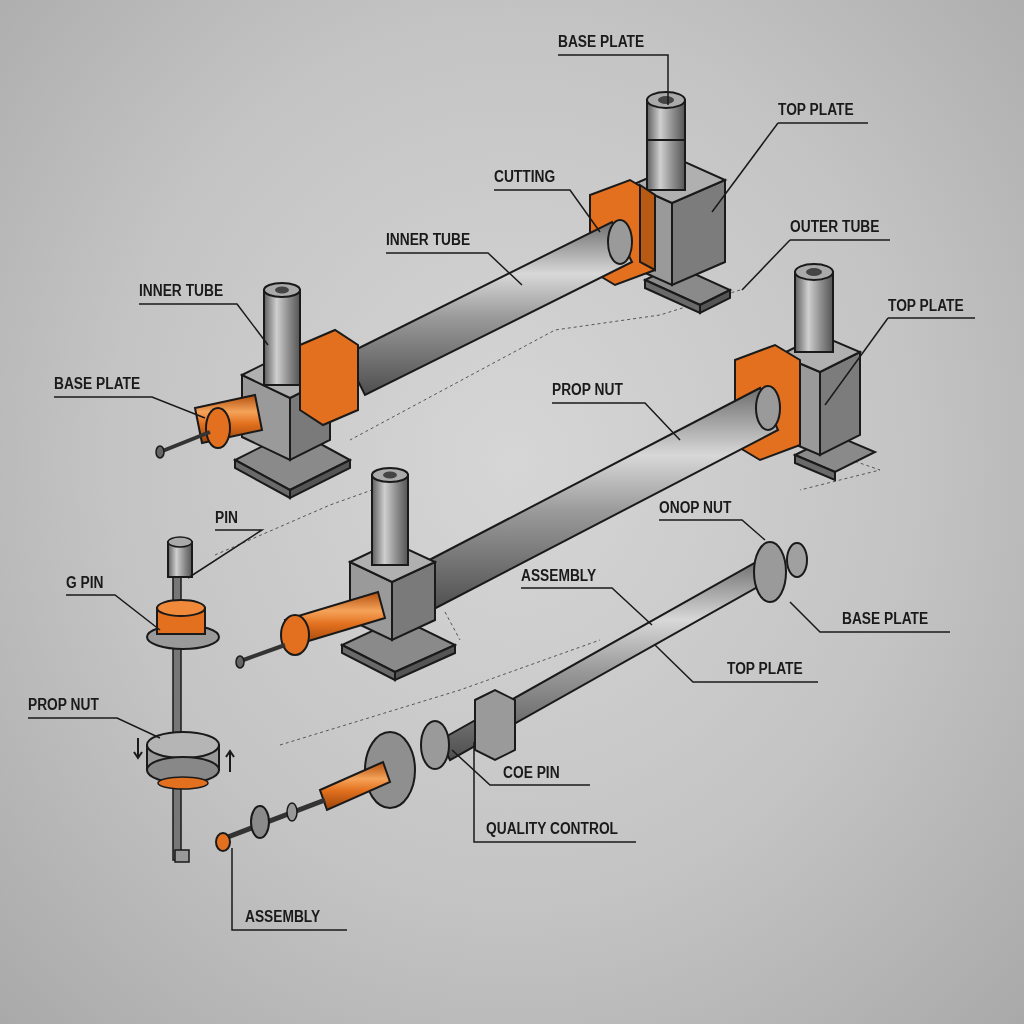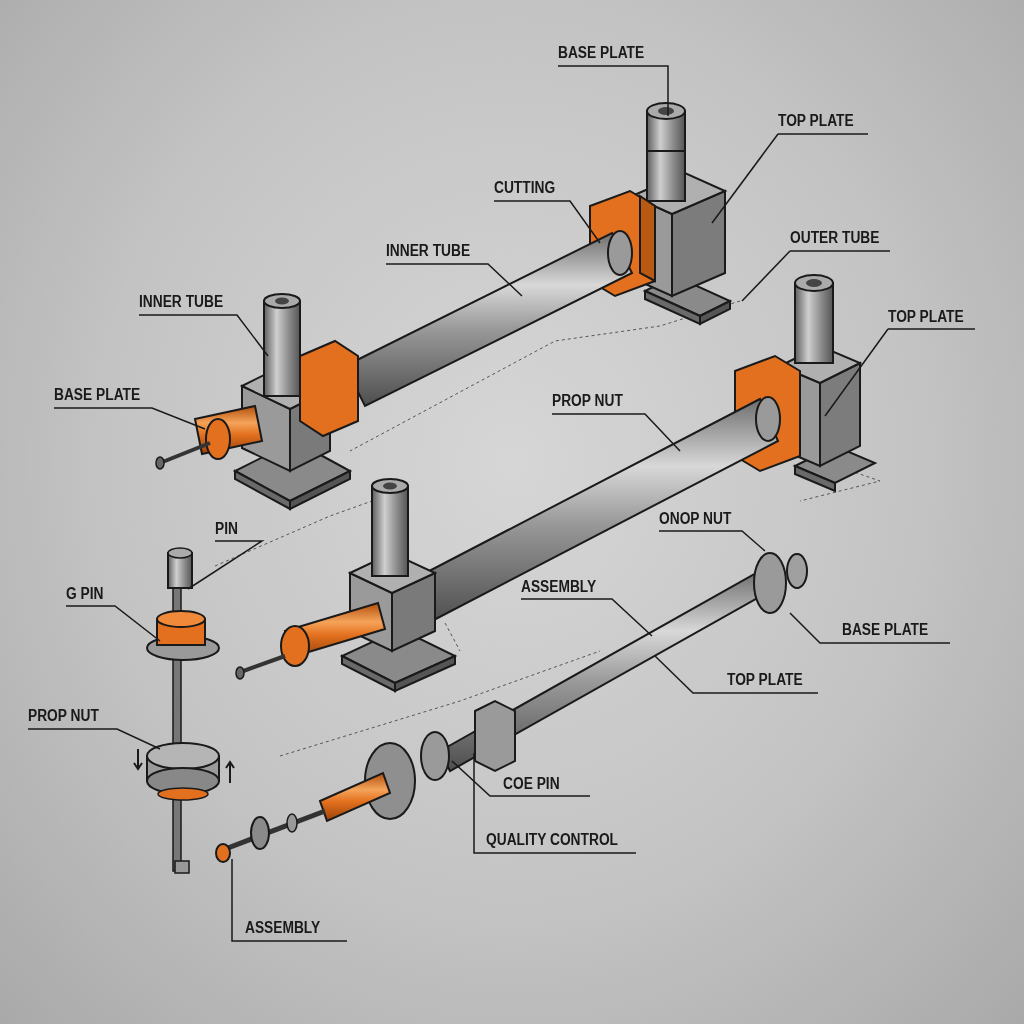--- a/index.html
+++ b/index.html
@@ -1,19 +1,19 @@
 <!DOCTYPE html>
 <html><head>
 <meta charset="utf-8">
 <style>
   html,body{margin:0;padding:0;}
   body{width:1024px;height:1024px;overflow:hidden;
     background:radial-gradient(ellipse at 50% 45%, #d6d6d6 0%, #c4c4c4 55%, #a9a9a9 100%);
     font-family:"Liberation Sans", sans-serif;position:relative;}
-  #stage{position:absolute;left:0;top:11px;width:1024px;height:992px;}
+  #stage{position:absolute;left:0;top:0;width:1024px;height:992px;}
   .label{position:absolute;font-family:"Liberation Sans", sans-serif;font-weight:700;
     font-size:16px;color:#1a1a1a;letter-spacing:0px;transform:scaleX(0.86);transform-origin:left top;
     white-space:nowrap;line-height:18px;}
 </style>
 </head>
 <body>
 
 <div id="stage">
 <svg width="1024" height="1024" viewBox="0 0 1024 1024" xmlns="http://www.w3.org/2000/svg">
   <defs>

